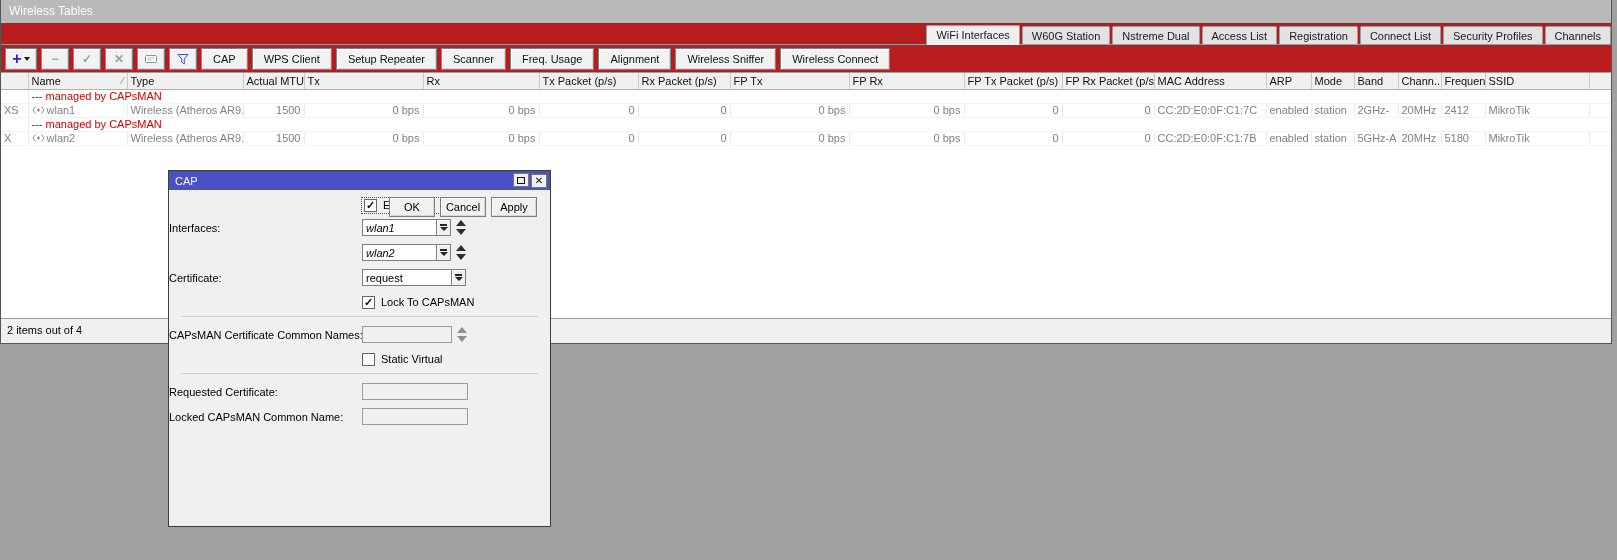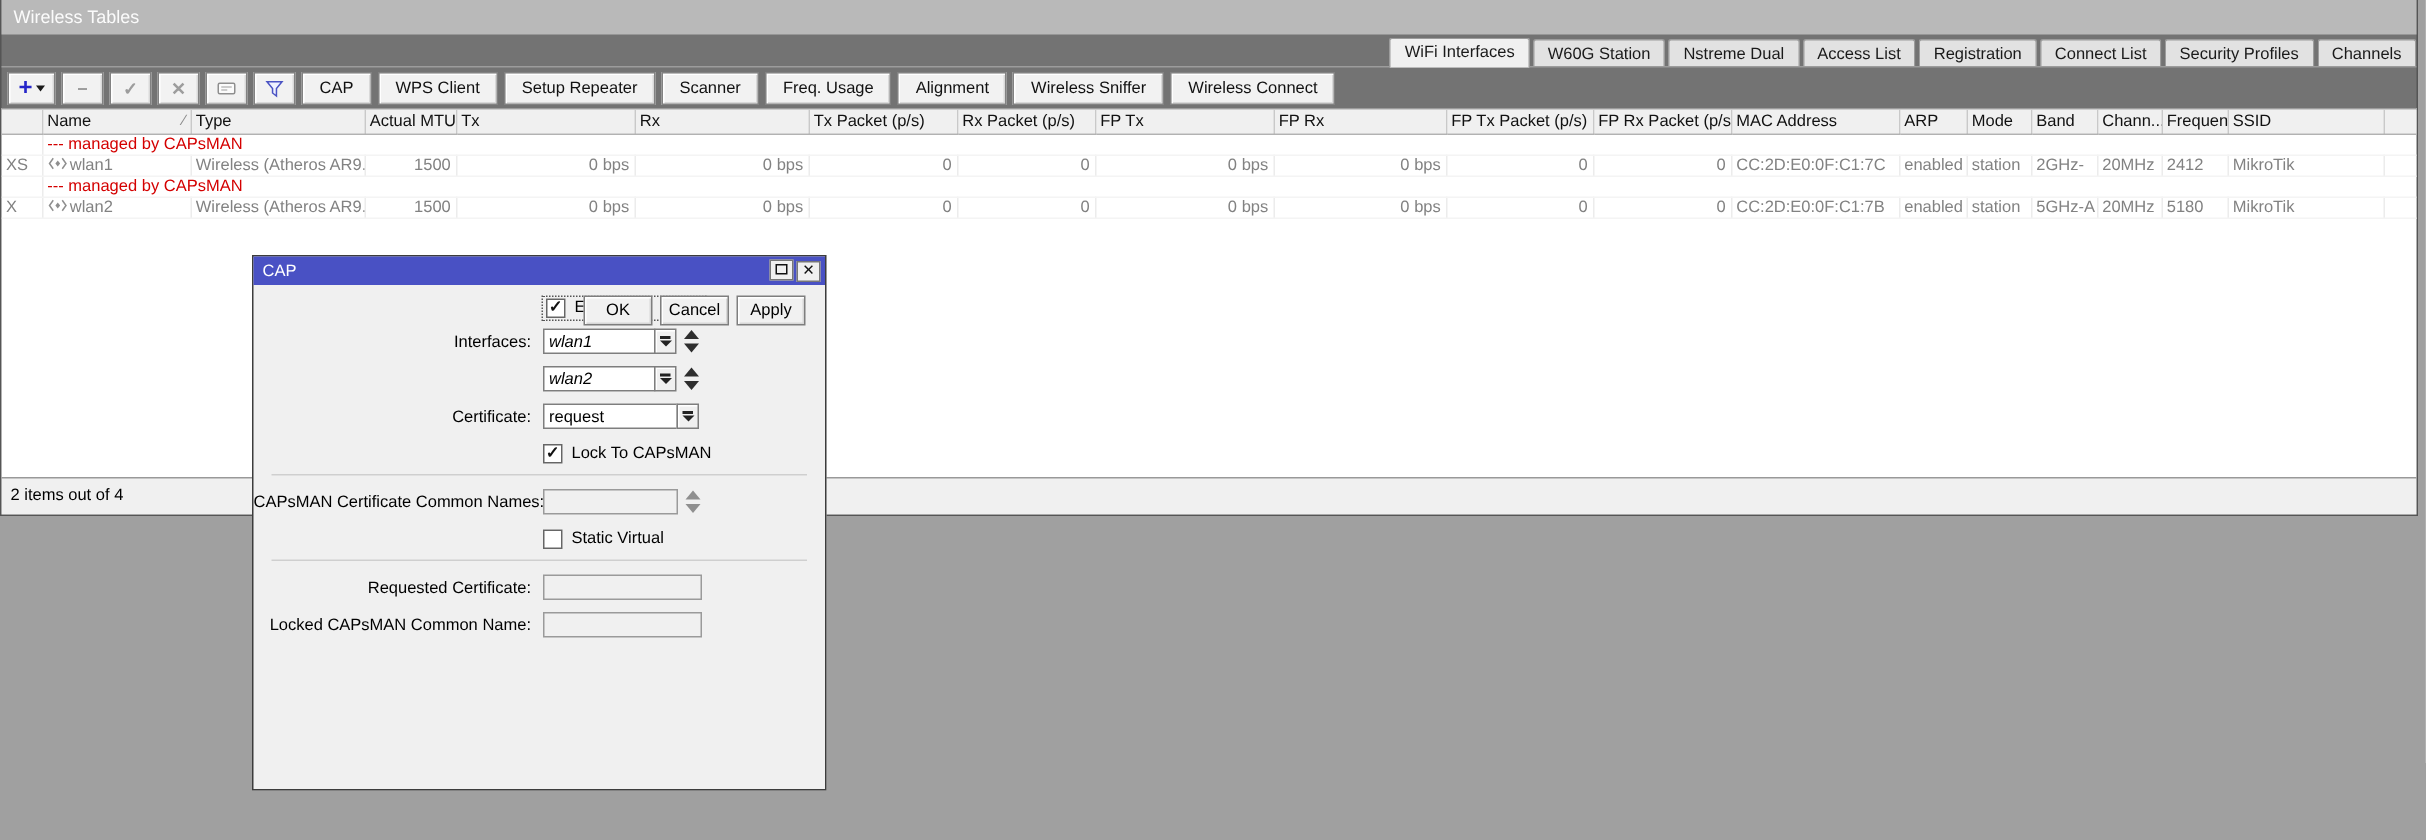--- a/index.html
+++ b/index.html
@@ -7,21 +7,21 @@
   body {
     font-family: "Liberation Sans", sans-serif;
     font-size: 11px;
     width: 1617px; height: 560px;
   }
   .desktop { position:relative; width:1617px; height:560px; background:#a0a0a0; overflow:hidden; }
 
   
   .main-window {
     position:absolute; left:0; top:0; width:1612px; height:344px;
-    background:#737373; border:1px solid #555; border-top:none;
+    background:#b91c1c; border:1px solid #555; border-top:none;
   }
   .titlebar {
     height:23px; background:#b9b9b9; color:#fbfbfb;
     font-size:12px; line-height:23px; padding-left:8px;
   }
   .win-body { position:absolute; left:0; right:0; top:23px; bottom:0; }
 
   .tabbar {
     position:absolute; top:0; left:0; right:0; height:22px;
     display:flex; align-items:flex-end; gap:2px; padding:2px 0 0 2px;
@@ -98,21 +98,21 @@
 
   .action-col { position:absolute; top:7px; right:13px; display:flex; flex-direction:row; gap:5px; }
   .abtn {
     width:46px; height:20px; border:1px solid #7e7e7e; background:#f1f1f1;
     box-shadow: inset 1px 1px 0 #fff, inset -1px -1px 0 #d7d7d7;
     font-size:11px; display:flex; align-items:center; justify-content:center; color:#000; cursor:default;
   }
 
   .frow { display:flex; align-items:center; height:17px; margin-bottom:8px; }
   .frow.chk { height:16px; margin-bottom:6px; }
-  .lbl { width:185px; text-align:right; color:#000; white-space:nowrap; }
+  .lbl { width:185px; color:#000; white-space:nowrap; }
   .ctrl { display:flex; align-items:center; margin-left:8px; }
   .tinput {
     height:17px; border:1px solid #7e7e7e; background:#fff; padding:0 3px;
     font-family:"Liberation Sans",sans-serif; font-size:11px; color:#000;
   }
   .tinput.italic { font-style:italic; }
   .tinput.w74 { width:75px; }
   .tinput.w89 { width:90px; }
   .tinput.w105 { width:106px; }
   .tinput.empty, .tinput.disabled { background:#f0f0f0; border-color:#9a9a9a; }

